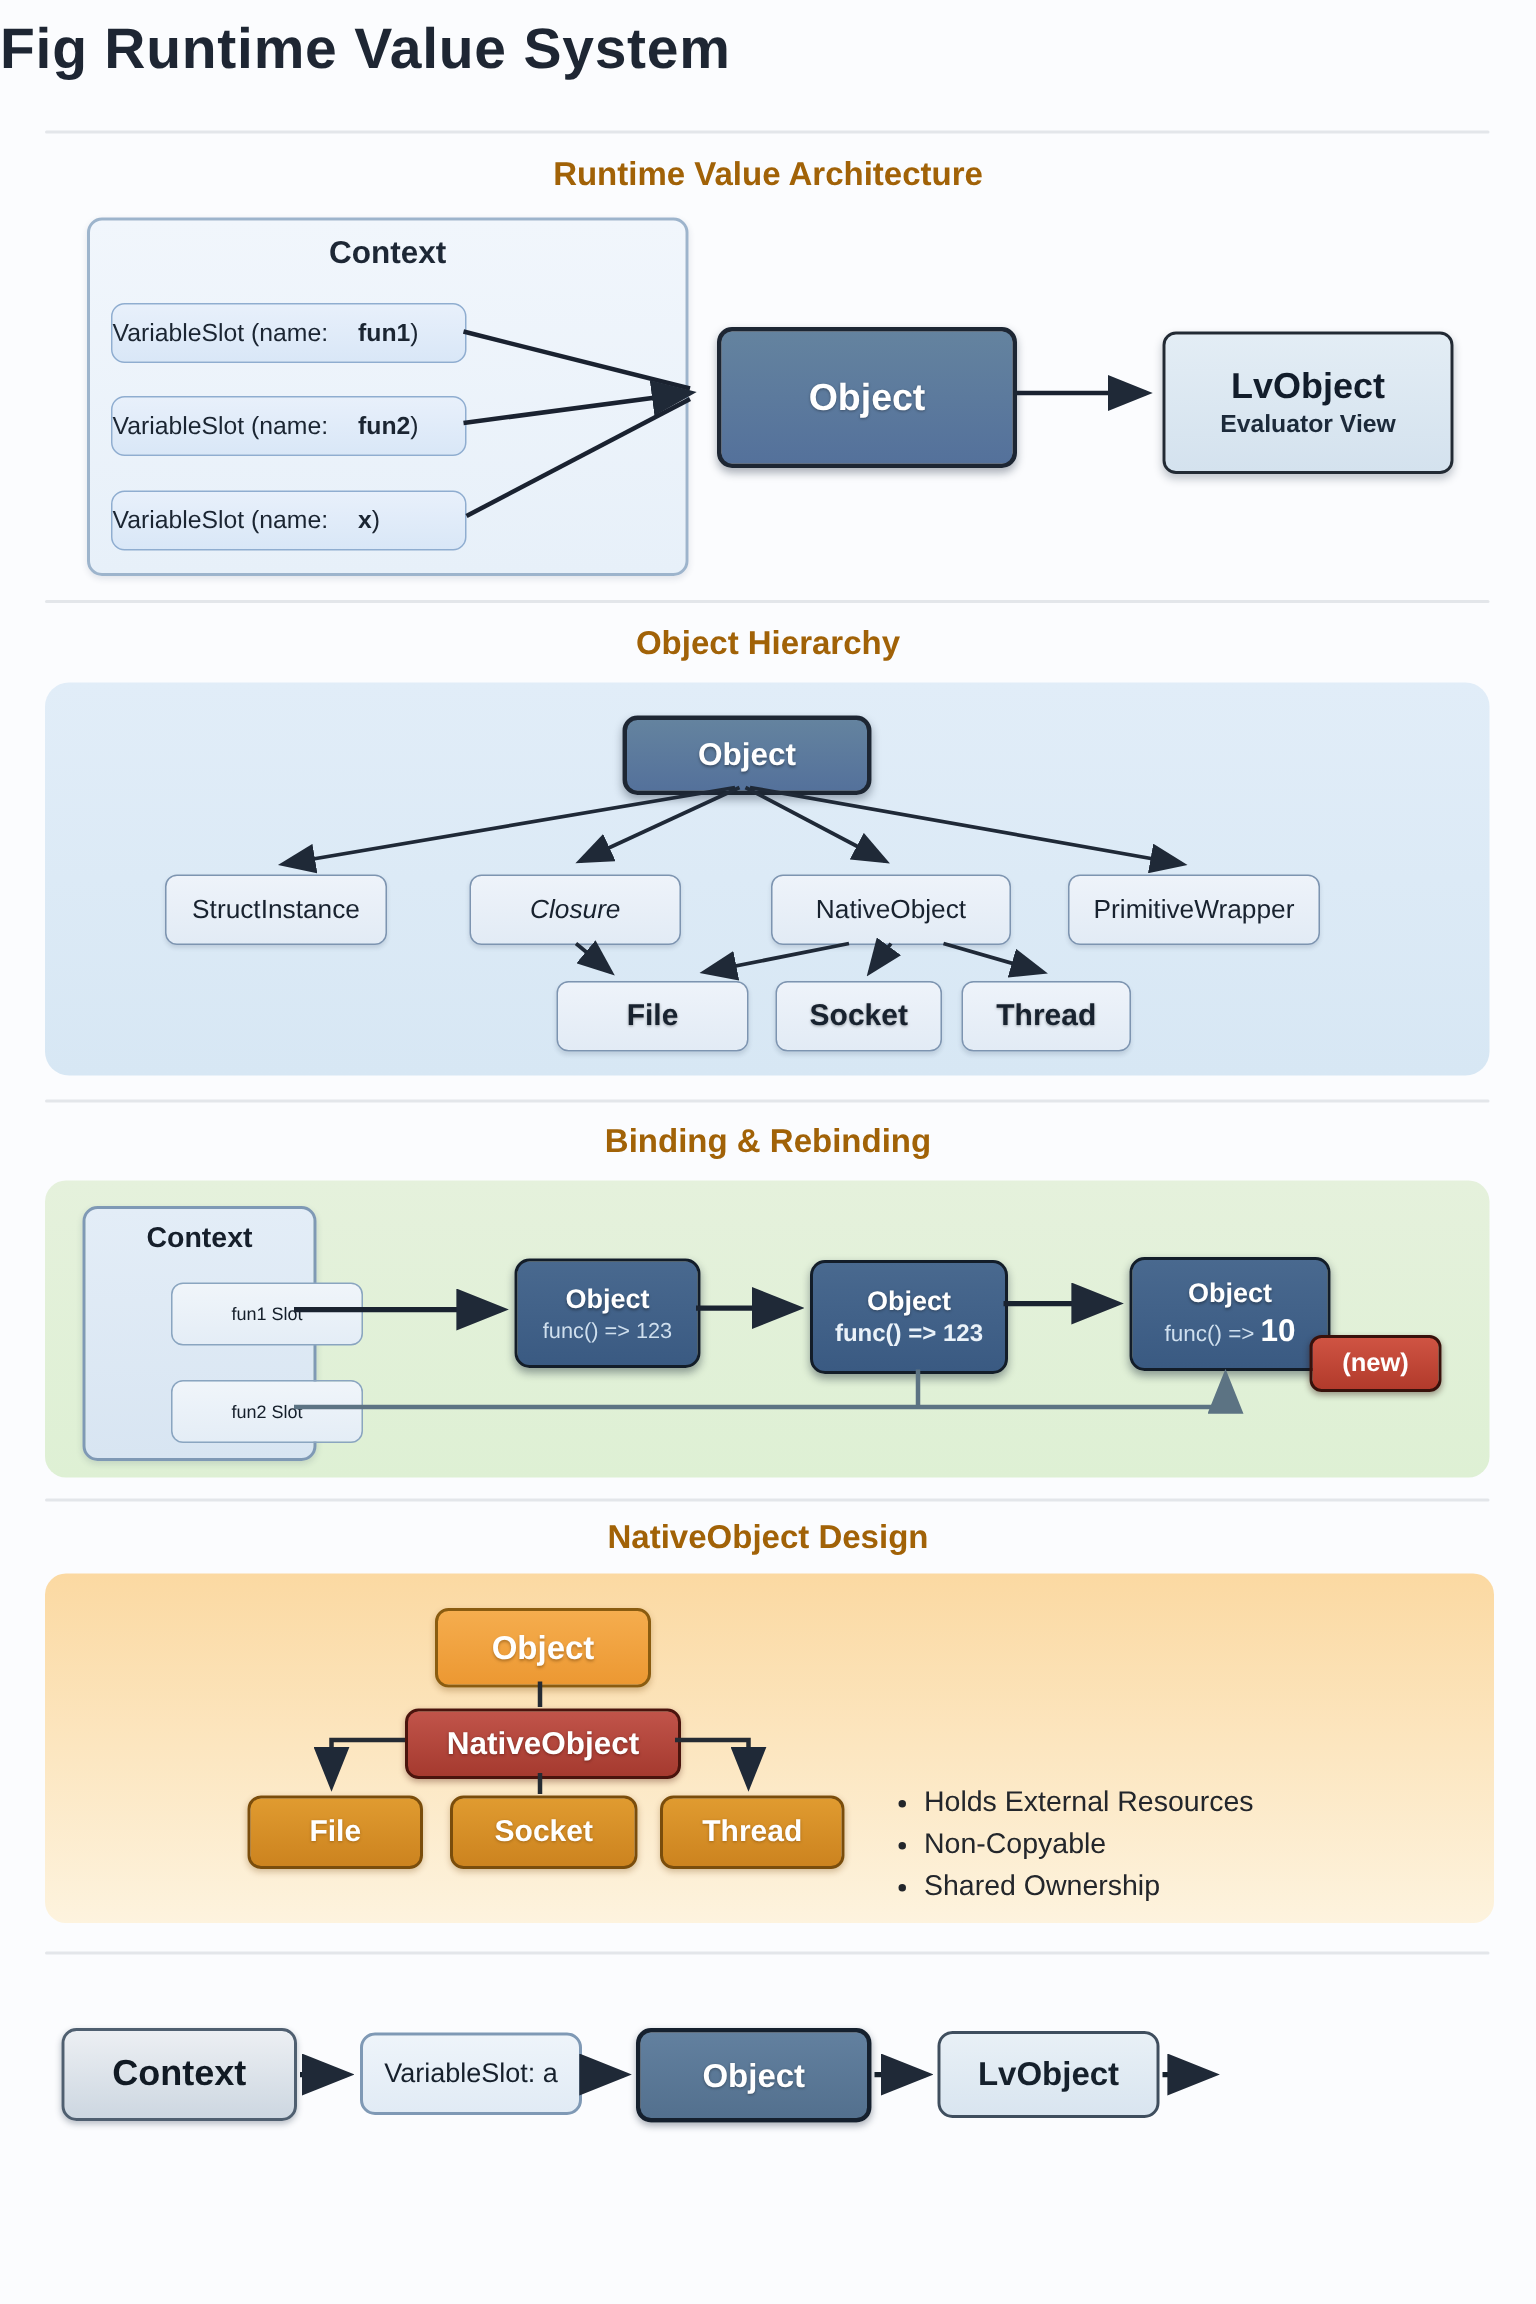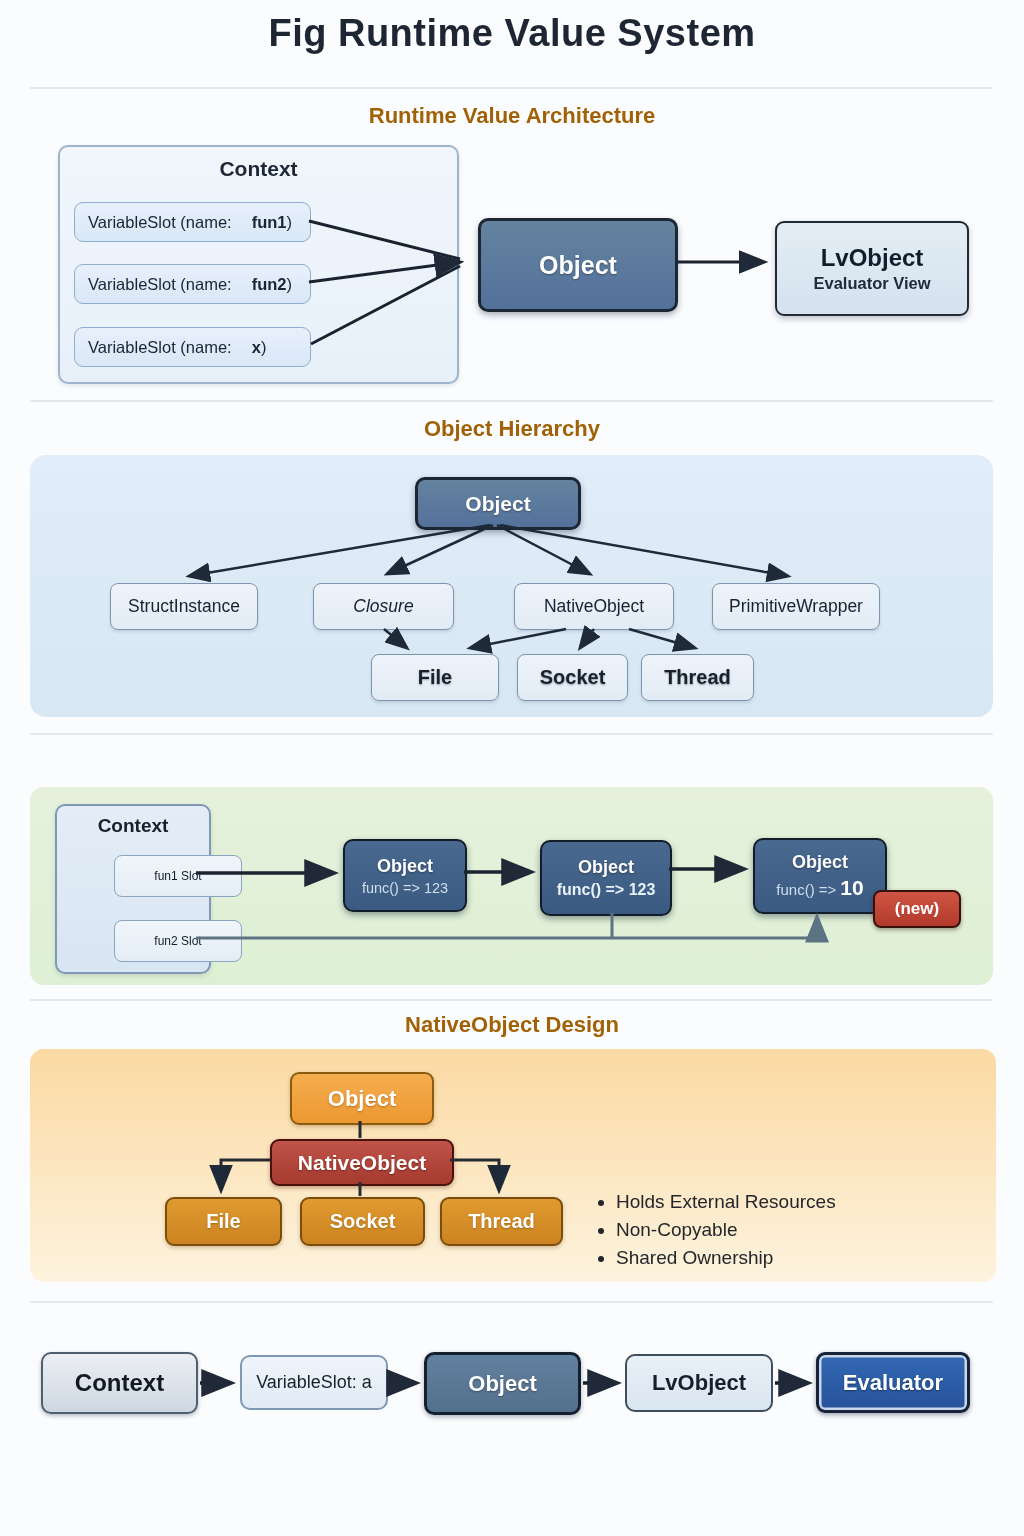--- a/index.html
+++ b/index.html
@@ -1,42 +1,42 @@
 <!DOCTYPE html>
 <html><head>
 <meta charset="utf-8">
 <style>
   html,body{margin:0;padding:0;background:#ffffff;}
   .page{
     position:relative;width:1024px;height:1536px;overflow:hidden;
     background:#fbfcfe;font-family:"Liberation Sans",sans-serif;color:#1f2937;
   }
   .title{
-    position:absolute;left:0;top:12px;width:1024px;text-align:center;
+    position:absolute;left:0;top:12px;width:1024px;
     font-size:38px;font-weight:800;color:#1e2633;letter-spacing:.5px;
   }
   .divider{position:absolute;left:30px;width:963px;height:2px;background:#e3e6ea;border-radius:1px;}
   .sec-header{
     position:absolute;left:0;width:1024px;text-align:center;
     font-size:22px;font-weight:700;color:#a16207;
   }
   .svg-overlay{position:absolute;left:0;top:0;width:1024px;height:1536px;pointer-events:none;}
 
   
   .ctx1{
     position:absolute;left:58px;top:145px;width:397px;height:235px;
     background:linear-gradient(180deg,#f1f6fc,#e7f0f9);
     border:2px solid #9db4cc;border-radius:10px;box-shadow:0 2px 4px rgba(40,60,90,.12);
   }
   .ctx1-title{position:absolute;left:0;top:10px;width:100%;text-align:center;font-size:21px;font-weight:700;color:#1d2735;}
   .vslot{
     position:absolute;left:14px;width:237px;height:40px;
     background:linear-gradient(180deg,#e8f0fb,#d9e7f7);
     border:1.5px solid #8fadd0;border-radius:9px;
-    display:flex;align-items:center;padding-left:13px;box-sizing:border-box;
+    display:flex;align-items:center;padding-left:0;box-sizing:border-box;
     font-size:16.5px;color:#1b2532;white-space:nowrap;
   }
   .vslot .vname{font-weight:700;margin-left:20px;}
   .obj-steel{
     position:absolute;display:flex;align-items:center;justify-content:center;
     background:linear-gradient(180deg,#65859f0,#54729b);
     background:linear-gradient(180deg,#64839f,#54719b);
     border:3px solid #1d2633;border-radius:10px;
     color:#fff;font-weight:700;text-shadow:0 1px 2px rgba(0,0,0,.35);
     box-shadow:0 3px 6px rgba(20,35,55,.35);
@@ -216,20 +216,21 @@
   <div class="obj-steel h-root">Object</div>
   <div class="h-child hc1">StructInstance</div>
   <div class="h-child hc2">Closure</div>
   <div class="h-child hc3">NativeObject</div>
   <div class="h-child hc4">PrimitiveWrapper</div>
   <div class="obj-steel h-child h-leaf hl1">File</div>
   <div class="obj-steel h-child h-leaf hl2">Socket</div>
   <div class="obj-steel h-child h-leaf hl3">Thread</div>
 
   <div class="divider" style="top:733px"></div>
+  <div class="sec-header" style="top:748px">Binding &amp; Rebinding</div>
   <div class="panel3"></div>
   <div class="ctx3">
     <div class="ctx3-title">Context</div>
     <div class="fslot" style="top:49px">fun1 Slot</div>
     <div class="fslot" style="top:114px">fun2 Slot</div>
   </div>
   <div class="bobj bo1">
     <div class="bt">Object</div>
     <div class="bv">func() =&gt; 123</div>
   </div>
@@ -258,21 +259,20 @@
     <li>Holds External Resources</li>
     <li>Non-Copyable</li>
     <li>Shared Ownership</li>
   </ul>
 
   <div class="divider" style="top:1301px"></div>
   <div class="ov-node ov1">Context</div>
   <div class="ov-node ov2">VariableSlot: a</div>
   <div class="ov-node ov3">Object</div>
   <div class="ov-node ov4">LvObject</div>
-  <div class="ov-node ov5">Evaluator</div>
 
   <svg class="svg-overlay" viewBox="0 0 1024 1536" xmlns="http://www.w3.org/2000/svg">
     <defs>
       <marker id="ahd" markerWidth="10" markerHeight="8" refX="8.5" refY="4" orient="auto">
         <path d="M0,0 L10,4 L0,8 z" fill="#1f2937"></path>
       </marker>
       <marker id="ahg" markerWidth="10" markerHeight="8" refX="8.5" refY="4" orient="auto">
         <path d="M0,0 L10,4 L0,8 z" fill="#5c7383"></path>
       </marker>
     </defs>

